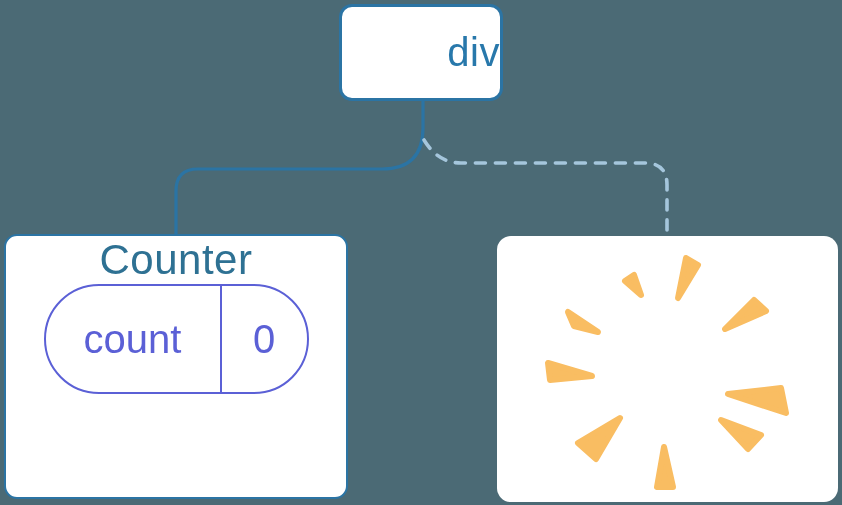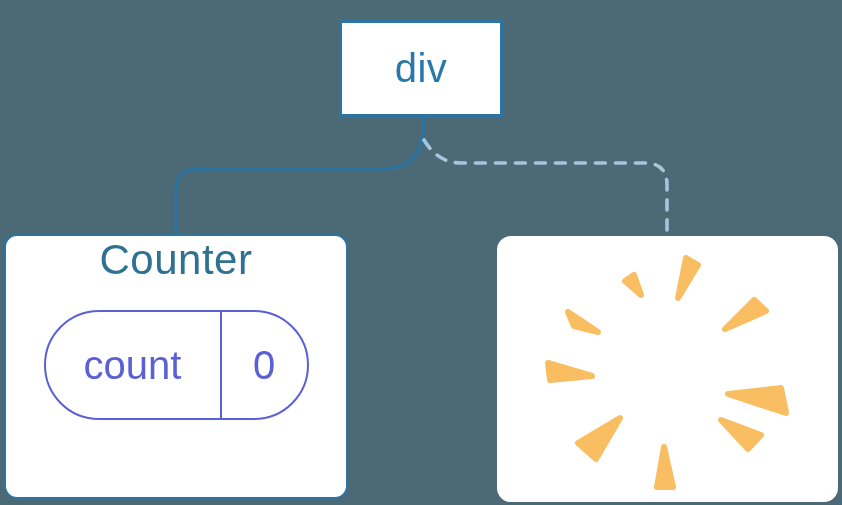--- a/index.html
+++ b/index.html
@@ -5,40 +5,39 @@
   html,body{margin:0;padding:0;}
   body{
     width:842px;height:505px;overflow:hidden;
     font-family:"Liberation Sans","DejaVu Sans",sans-serif;
     background:#4b6a75;
   }
   .stage{position:relative;width:842px;height:505px;background:#4b6a75;}
   .connectors{position:absolute;left:0;top:0;width:842px;height:505px;}
 
   .root-node{
-    position:absolute;left:339px;top:20px;width:164px;height:97px;
-    background:#ffffff;border:3px solid #2b74a4;border-radius:2px;
+    position:absolute;left:339px;top:4px;width:164px;height:97px;
+    background:#ffffff;border:3px solid #2b74a4;border-radius:13px;
     box-sizing:border-box;
-    display:flex;align-items:center;justify-content:center;
+    display:flex;align-items:center;justify-content:flex-end;
   }
   .root-node .label{
     color:#2878ab;font-size:40px;font-weight:500;letter-spacing:.5px;
   }
 
   .counter-card{
     position:absolute;left:4px;top:234px;width:344px;height:265px;
     background:#ffffff;border:2.5px solid #2b74a4;border-radius:13px;
     box-sizing:border-box;
     display:flex;flex-direction:column;align-items:center;
   }
   .counter-title{
     color:#2e7193;font-size:42px;font-weight:500;letter-spacing:.5px;
   }
   .state-pill{
-    margin-top:26px;
     width:265px;height:110px;
     border:2.5px solid #5b60d6;border-radius:55px;
     box-sizing:border-box;
     display:flex;align-items:stretch;
     background:#ffffff;
   }
   .state-pill .cell{
     display:flex;align-items:center;justify-content:center;
     color:#5b60d6;font-size:40px;font-weight:400;
   }

